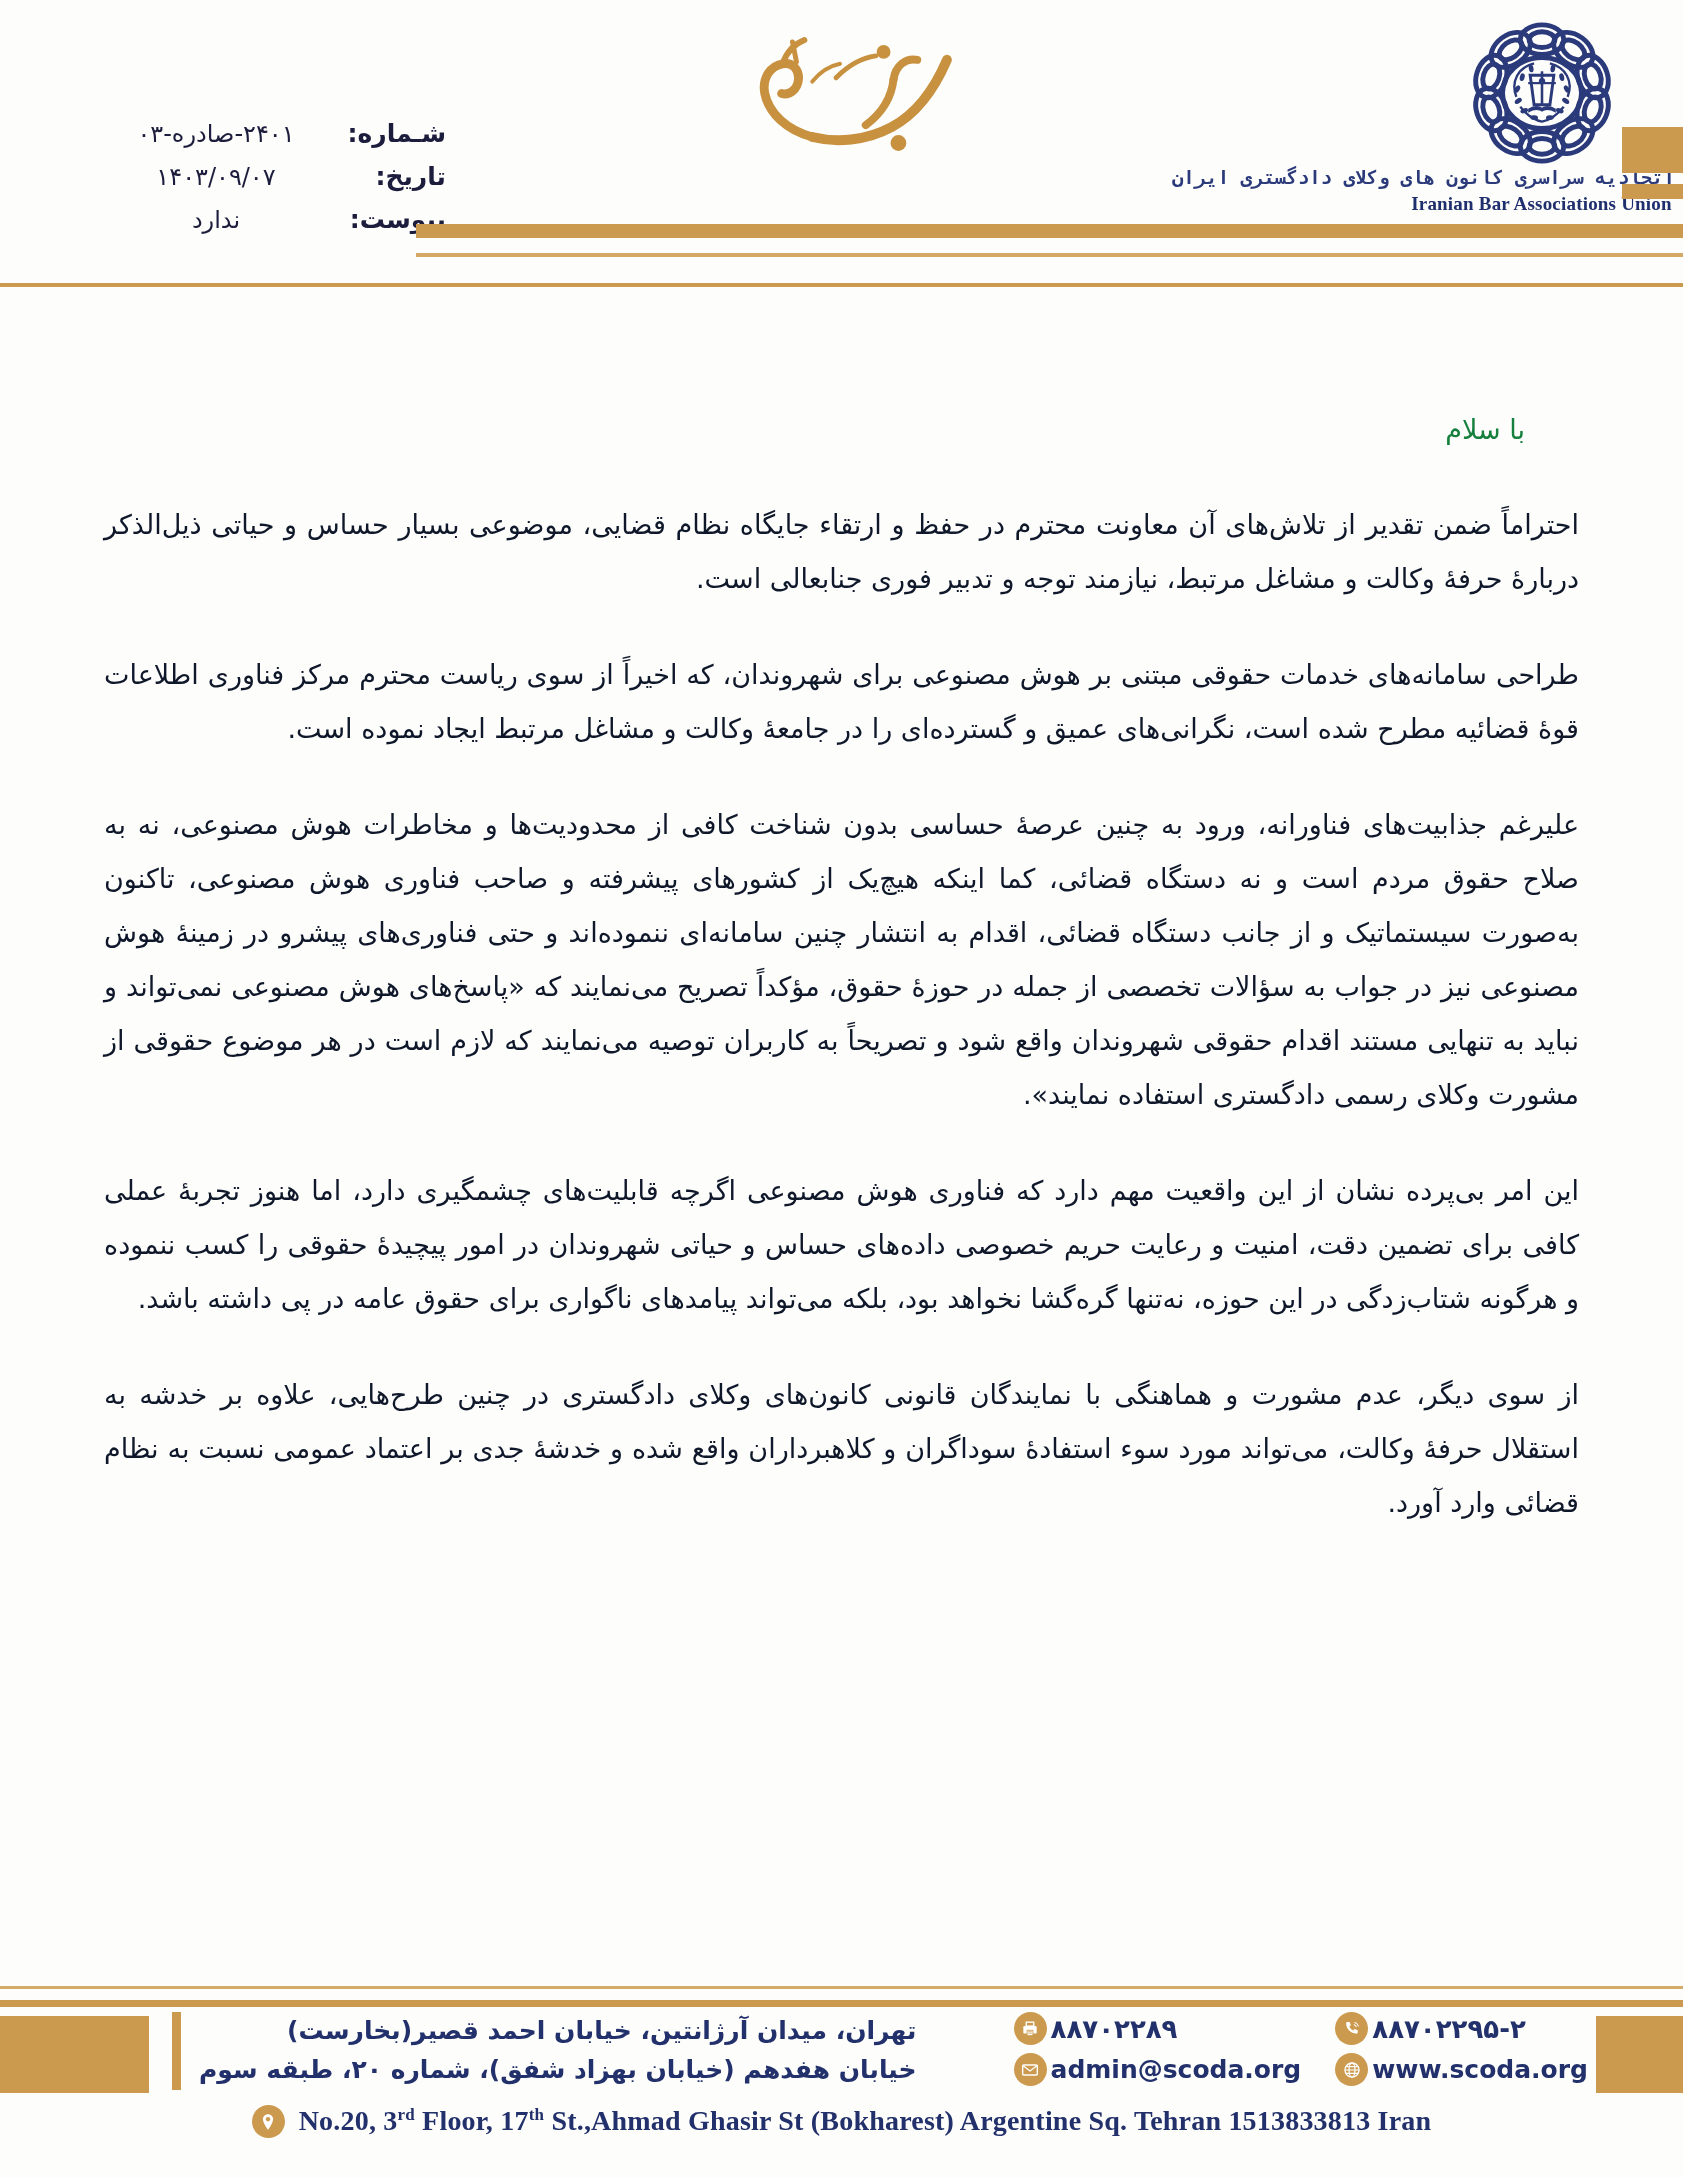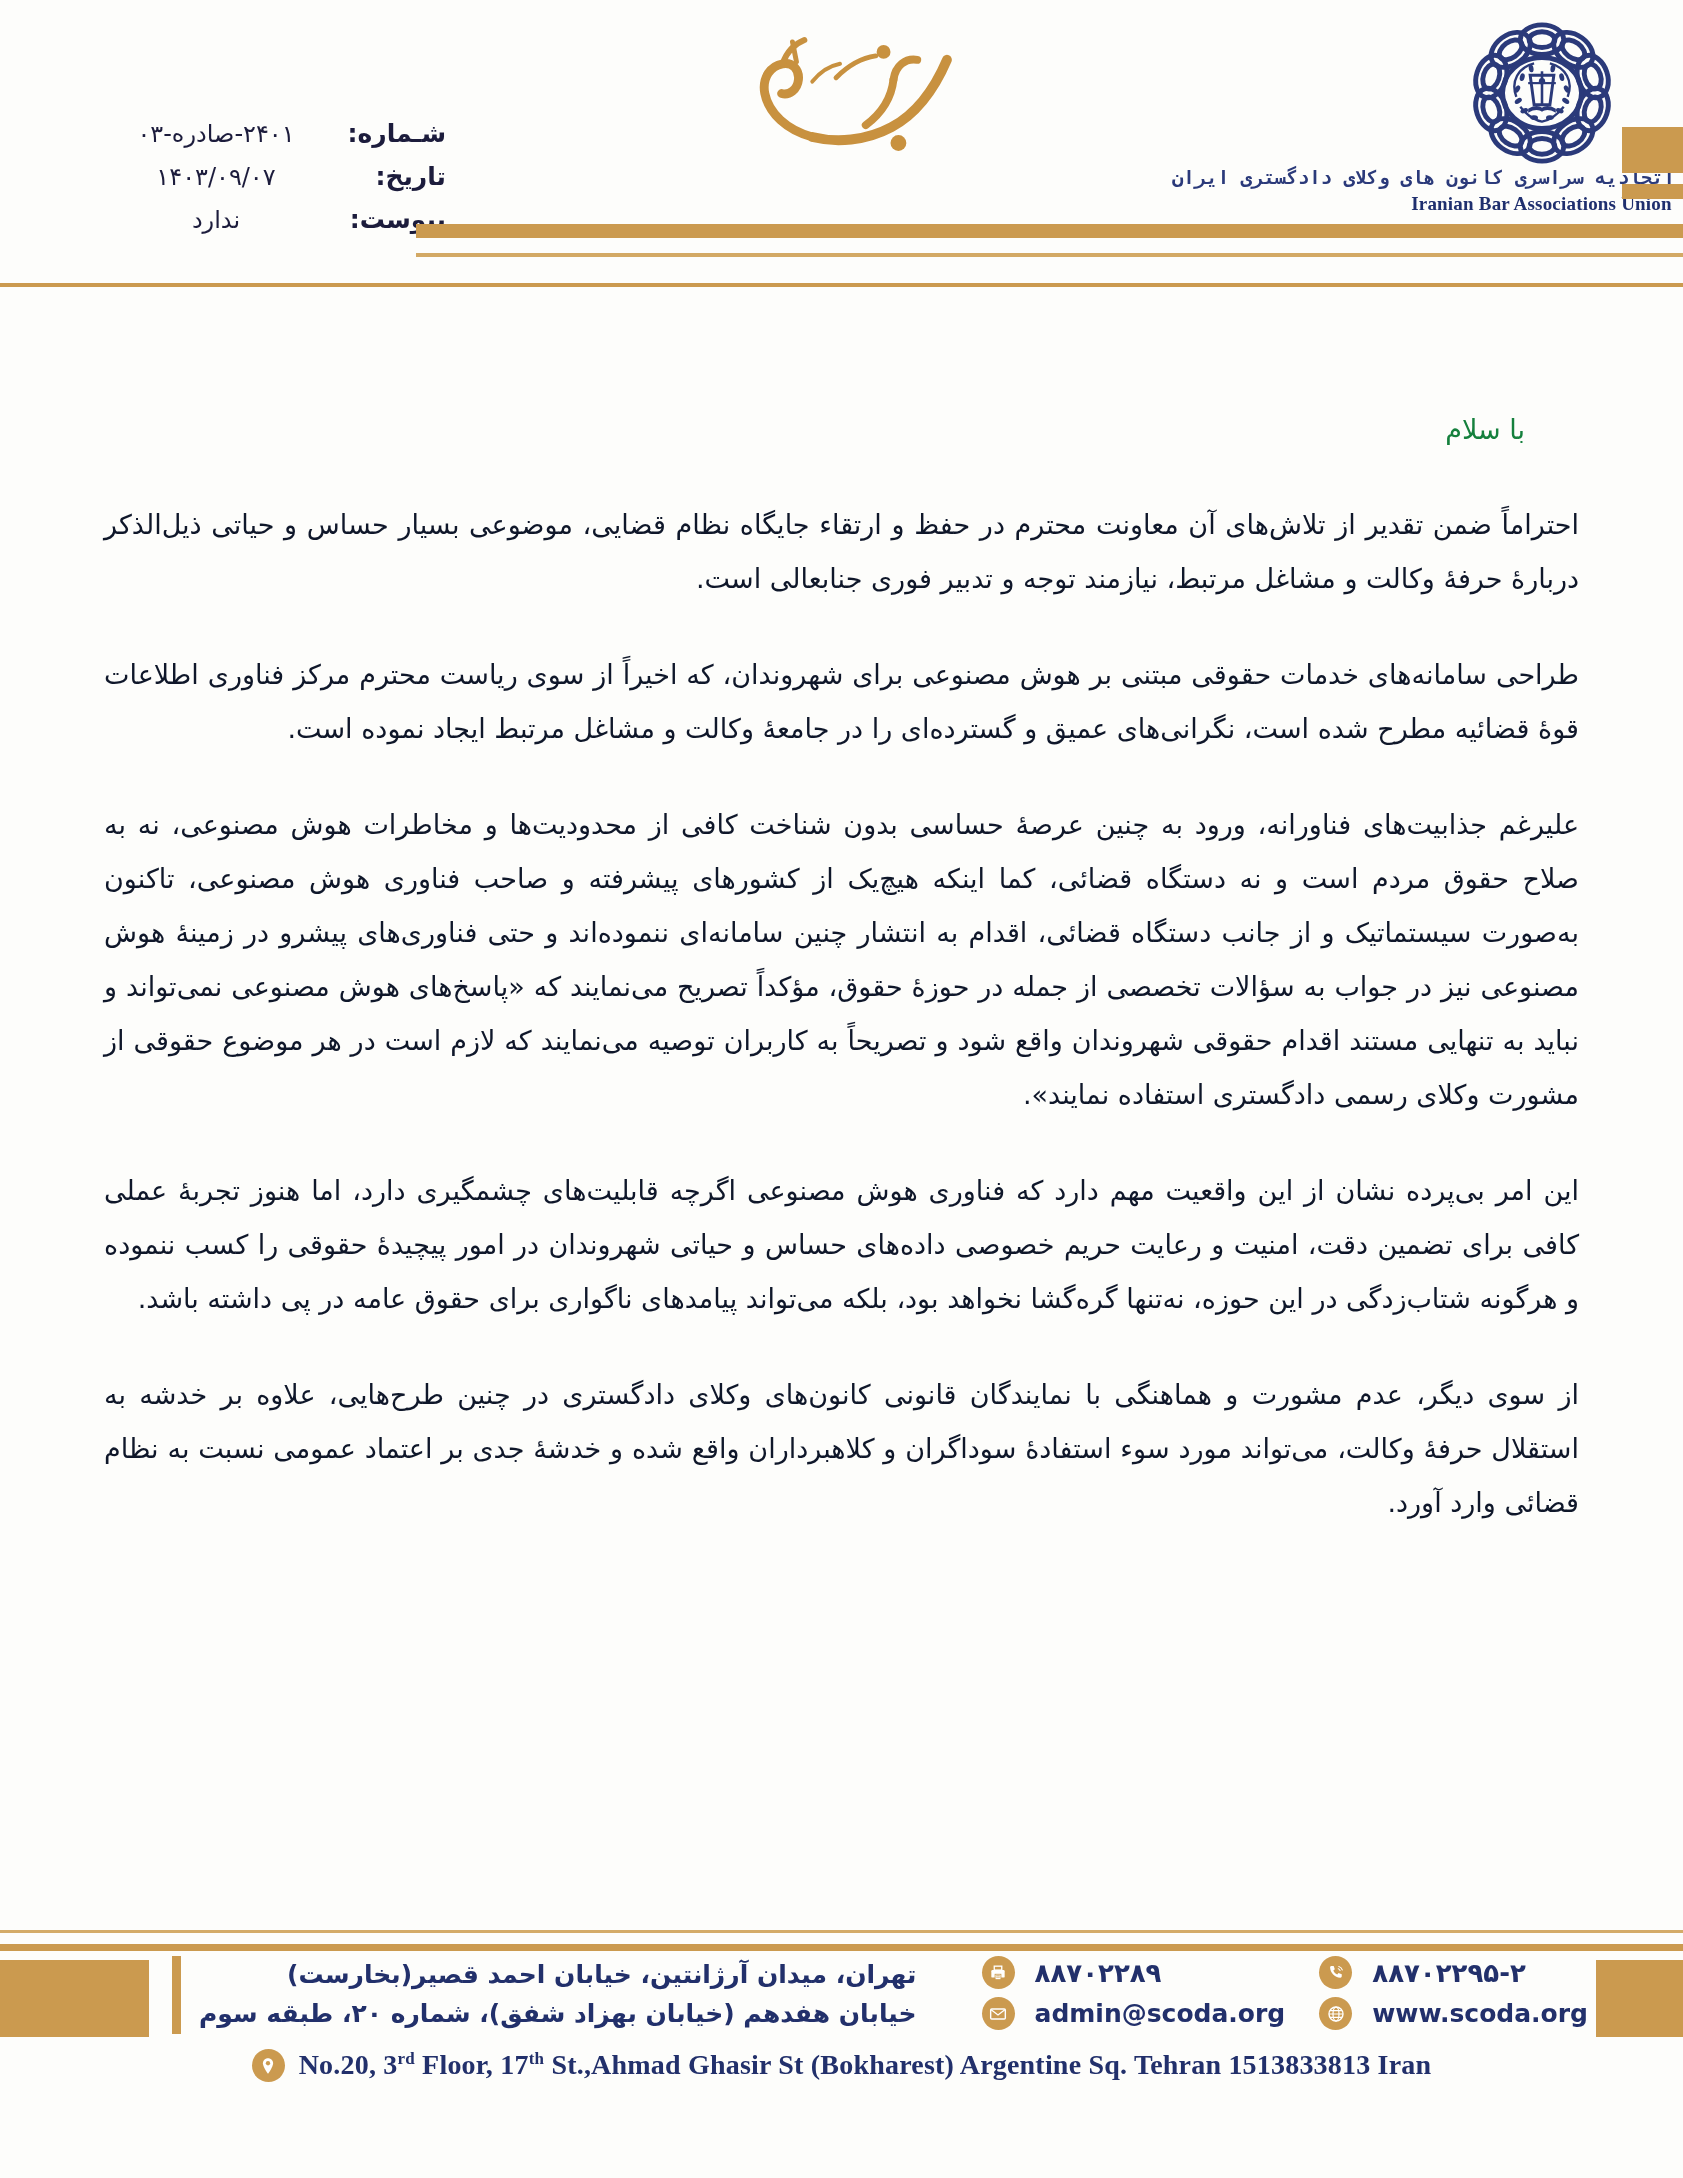--- a/index.html
+++ b/index.html
@@ -181,21 +181,21 @@
     letter-spacing: -0.2px;
   }
   .para:first-of-type { margin-top: 53px; }
 
   
   .footer {
     position: absolute;
     left: 0;
     right: 0;
     bottom: 0;
-    height: 248px;
+    height: 192px;
   }
   .foot-rule-thin {
     position: absolute;
     top: 0;
     left: 0;
     right: 0;
     height: 3px;
     background: #d4ab68;
   }
   .foot-rule-thick {
@@ -248,21 +248,21 @@
     display: flex;
     flex-direction: row-reverse;
     gap: 34px;
     direction: ltr;
   }
   .contact-col { display: flex; flex-direction: column; gap: 8px; }
   .contact-item {
     display: flex;
     flex-direction: row;
     align-items: center;
-    gap: 20px;
+    gap: 4px;
     direction: ltr;
   }
   .cicon {
     width: 33px; height: 33px;
     border-radius: 50%;
     background: #cb9a4f;
     display: flex; align-items: center; justify-content: center;
     flex: 0 0 33px;
   }
   .cicon svg { width: 20px; height: 20px; display:block; }

